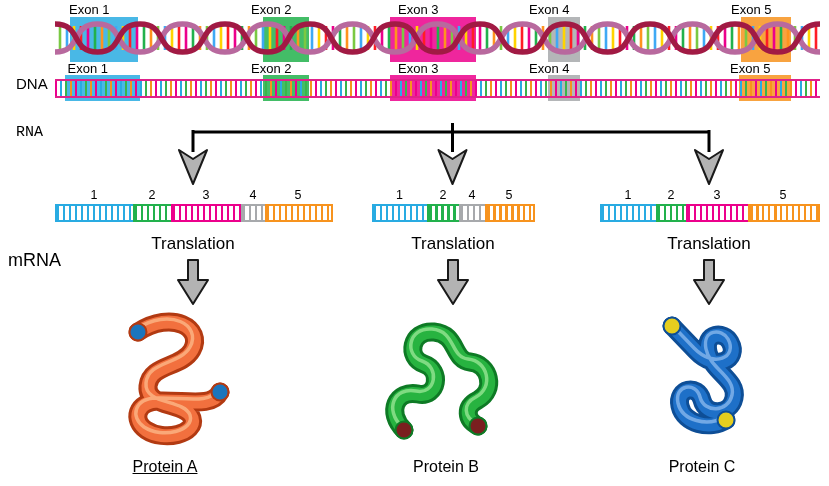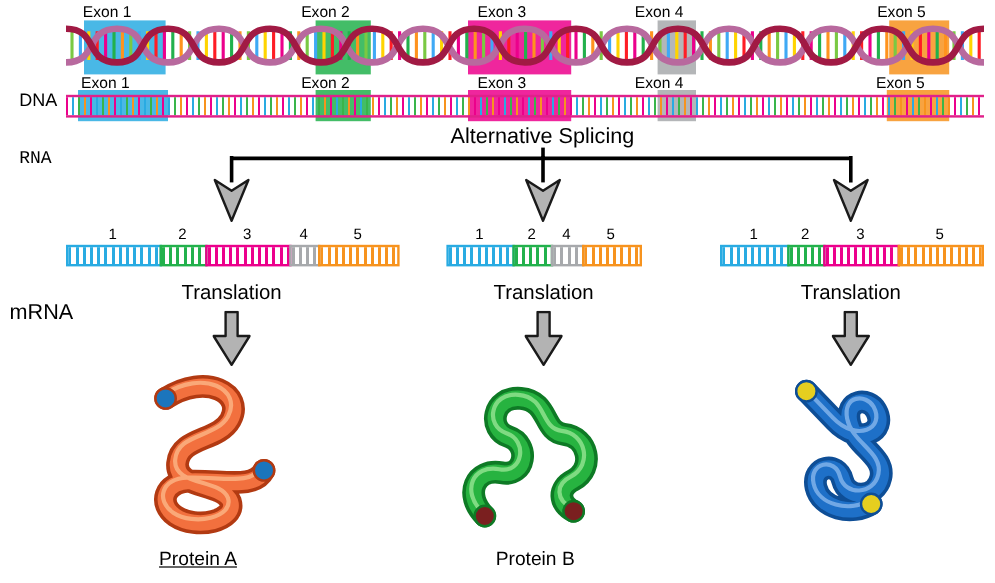--- a/index.html
+++ b/index.html
@@ -142,38 +142,38 @@
       <line x1="740" y1="12" x2="740" y2="36" stroke="#7AC943" stroke-width="2.6"></line>
       <line x1="747" y1="12" x2="747" y2="36" stroke="#3FA9F5" stroke-width="2.6"></line>
       <line x1="754" y1="12" x2="754" y2="36" stroke="#FFD400" stroke-width="2.6"></line>
       <line x1="761" y1="12" x2="761" y2="36" stroke="#FF1D25" stroke-width="2.6"></line>
       <path d="M0,38 C27.2,38 15.299999999999999,10 42.5,10 C69.7,10 57.800000000000004,38 85,38 M85,38 C112.2,38 100.3,10 127.5,10 C154.7,10 142.8,38 170,38 M170,38 C197.2,38 185.3,10 212.5,10 C239.7,10 227.8,38 255,38 M255,38 C282.2,38 270.3,10 297.5,10 C324.7,10 312.8,38 340,38 M340,38 C367.2,38 355.3,10 382.5,10 C409.7,10 397.8,38 425,38 M425,38 C452.2,38 440.3,10 467.5,10 C494.7,10 482.8,38 510,38 M510,38 C537.2,38 525.3,10 552.5,10 C579.7,10 567.8,38 595,38 M595,38 C622.2,38 610.3,10 637.5,10 C664.7,10 652.8,38 680,38 M680,38 C707.2,38 695.3,10 722.5,10 C749.7,10 737.8,38 765,38 " fill="none" stroke="#B8699E" stroke-width="5.5"></path>
       <path d="M0,10 C27.2,10 15.299999999999999,38 42.5,38 C69.7,38 57.800000000000004,10 85,10 M85,10 C112.2,10 100.3,38 127.5,38 C154.7,38 142.8,10 170,10 M170,10 C197.2,10 185.3,38 212.5,38 C239.7,38 227.8,10 255,10 M255,10 C282.2,10 270.3,38 297.5,38 C324.7,38 312.8,10 340,10 M340,10 C367.2,10 355.3,38 382.5,38 C409.7,38 397.8,10 425,10 M425,10 C452.2,10 440.3,38 467.5,38 C494.7,38 482.8,10 510,10 M510,10 C537.2,10 525.3,38 552.5,38 C579.7,38 567.8,10 595,10 M595,10 C622.2,10 610.3,38 637.5,38 C664.7,38 652.8,10 680,10 M680,10 C707.2,10 695.3,38 722.5,38 C749.7,38 737.8,10 765,10 " fill="none" stroke="#A11A44" stroke-width="5.5"></path>
     </svg>
 
   <div id="rna-ladder"></div>
 
-  <div class="splice-title">Alternative Splicing</div>
   <svg id="connector" width="829" height="200" style="left:0; top:0;">
       <line x1="452.5" y1="123" x2="452.5" y2="132" stroke="#000000" stroke-width="3"></line>
       <line x1="193" y1="132" x2="709" y2="132" stroke="#000000" stroke-width="3"></line>
       <line x1="193" y1="130" x2="193" y2="152" stroke="#000000" stroke-width="3"></line>
       <path d="M179,150 L193,159 L207,150 L193,184 Z" fill="#B3B3B3" stroke="#1A1A1A" stroke-width="2" stroke-linejoin="round"></path>
       <line x1="452.5" y1="130" x2="452.5" y2="152" stroke="#000000" stroke-width="3"></line>
       <path d="M438.5,150 L452.5,159 L466.5,150 L452.5,184 Z" fill="#B3B3B3" stroke="#1A1A1A" stroke-width="2" stroke-linejoin="round"></path>
       <line x1="709" y1="130" x2="709" y2="152" stroke="#000000" stroke-width="3"></line>
       <path d="M695,150 L709,159 L723,150 L709,184 Z" fill="#B3B3B3" stroke="#1A1A1A" stroke-width="2" stroke-linejoin="round"></path>
     </svg>
 
   <div class="translate-label" style="left:118px; top:234px;">Translation</div>
   <div class="translate-label" style="left:378px; top:234px;">Translation</div>
   <div class="translate-label" style="left:634px; top:234px;">Translation</div>
 
   <div class="protein-label" style="left:90px; top:458px;text-decoration:underline;">Protein A</div>
   <div class="protein-label" style="left:371px; top:458px;">Protein B</div>
+  <div class="protein-label" style="left:627px; top:458px;">Protein C</div>
 
 <div class="exon-label" style="left: 69px; top: 2px; width: 70px;">Exon 1</div>
     <div class="exon-box" style="left: 70px; top: 17px; width: 68px; height: 45px; background: rgb(41, 171, 226);"></div>
     <div class="exon-label" style="left: 251px; top: 2px; width: 70px;">Exon 2</div>
     <div class="exon-box" style="left: 263px; top: 17px; width: 46px; height: 45px; background: rgb(34, 177, 76);"></div>
     <div class="exon-label" style="left: 398px; top: 2px; width: 70px;">Exon 3</div>
     <div class="exon-box" style="left: 390px; top: 17px; width: 86px; height: 45px; background: rgb(236, 0, 140);"></div>
     <div class="exon-label" style="left: 529px; top: 2px; width: 70px;">Exon 4</div>
     <div class="exon-box" style="left: 548px; top: 17px; width: 32px; height: 45px; background: rgb(167, 169, 172);"></div>
     <div class="exon-label" style="left: 731px; top: 2px; width: 70px;">Exon 5</div>

